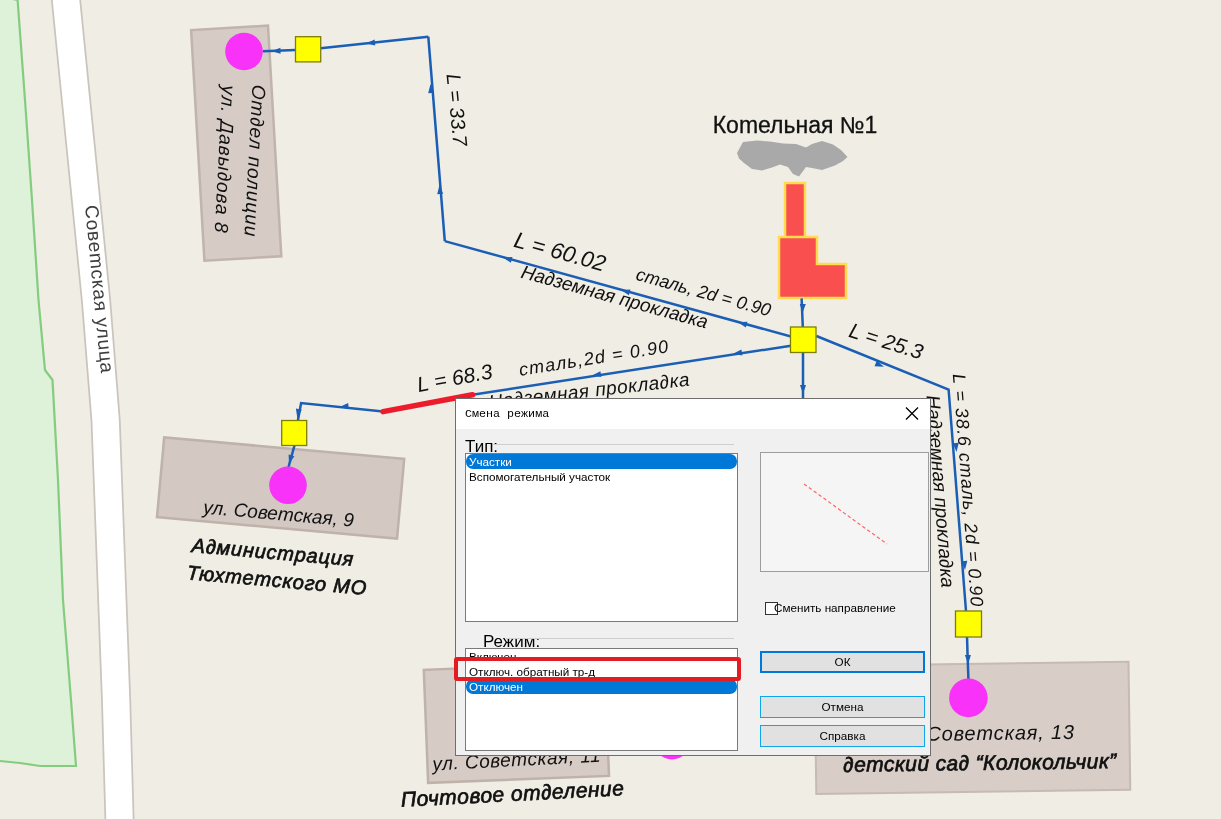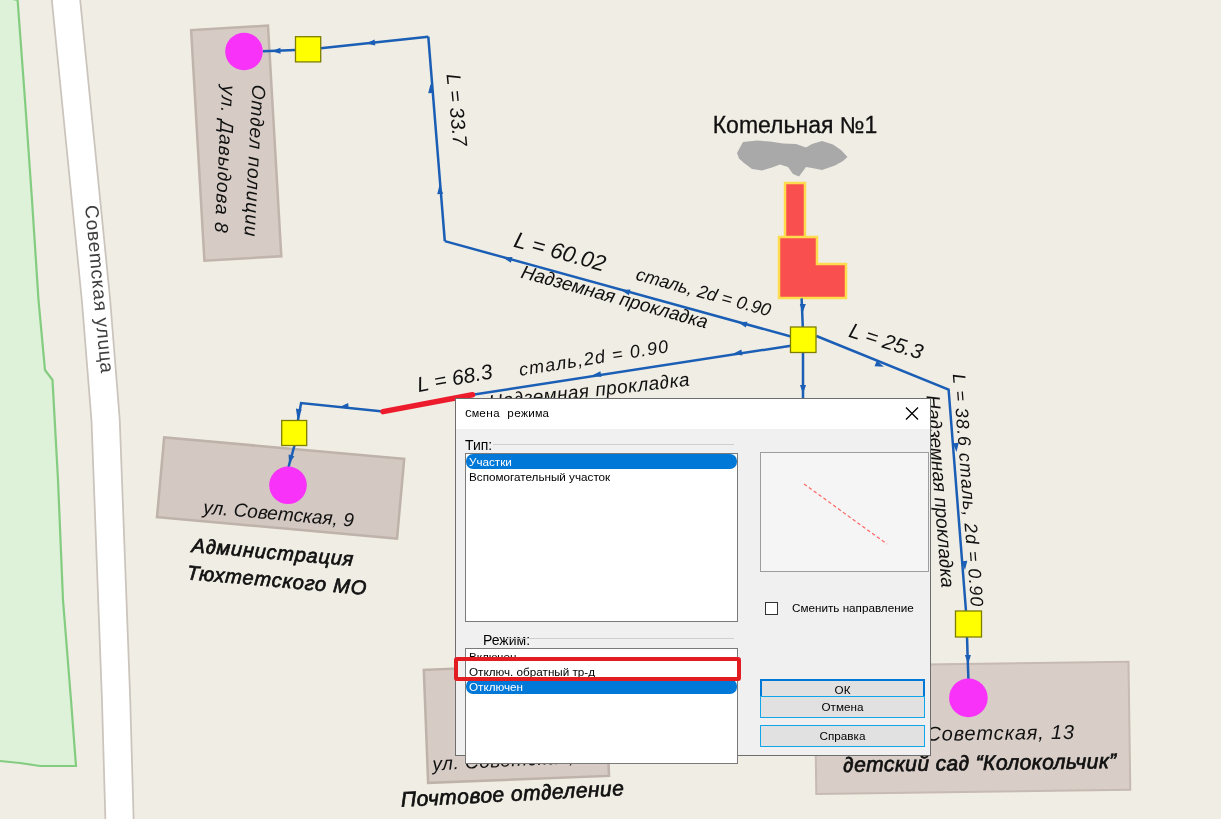--- a/index.html
+++ b/index.html
@@ -4,33 +4,33 @@
 <style>
 html,body{margin:0;padding:0;width:1221px;height:819px;overflow:hidden;
 font-family:"Liberation Sans",sans-serif;}
 #map{position:absolute;left:0;top:0;width:1221px;height:819px;background:#f0ede4;}
 .dlg{position:absolute;left:455px;top:398px;width:476px;height:358px;
 background:#f0f0f0;border:1px solid #6e6e6e;box-sizing:border-box;font-size:11.7px;color:#000;}
 .titlebar{position:absolute;left:0;top:0;width:100%;height:30px;background:#ffffff;}
 .titletxt{position:absolute;left:9px;top:8px;font-size:11.7px;font-family:Liberation Mono, monospace;}
 .closex{position:absolute;right:6px;top:3px;width:24px;height:24px;font-size:15px;
 text-align:center;line-height:24px;color:#000;}
-.grouplabel{position:absolute;font-size:14px;}
+.grouplabel{position:absolute;font-size:17px;text-decoration:underline;}
 .etch{position:absolute;height:1px;background:#d0cfcd;}
 .listbox{position:absolute;background:#fff;border:1px solid #7a7a7a;box-sizing:border-box;}
 .lrow{height:15px;line-height:15px;padding-left:3px;white-space:nowrap;font-size:11.7px;border-radius:7px;}
 .sel{background:#0078d7;color:#fff;}
 .btn{position:absolute;left:304px;width:165px;height:22px;background:#e1e1e1;
 border:1px solid #0ea5e9;box-sizing:border-box;text-align:center;line-height:20px;font-size:11.7px;}
 .btnfocus{border:2px solid #0078d7;line-height:18px;}
 .preview{position:absolute;left:304px;top:53px;width:169px;height:120px;background:#f5f5f5;
 border:1px solid #9d9d9d;box-sizing:border-box;}
 .chkbox{position:absolute;left:309px;top:203px;width:13px;height:13px;background:#fff;
 border:1px solid #333;box-sizing:border-box;}
-.chklabel{position:absolute;left:336px;top:202px;font-size:11.7px;}
+.chklabel{position:absolute;left:318px;top:202px;font-size:11.7px;}
 .redrect{position:absolute;left:-2px;top:257.5px;width:287px;height:24.5px;
 border:4px solid #e31c21;box-sizing:border-box;border-radius:3px;}
 </style>
 </head>
 <body>
 
 <div id="map">
 <svg width="1221" height="819" viewBox="0 0 1221 819" xmlns="http://www.w3.org/2000/svg">
 
   <polygon points="-5,-5 17.6,0 25,100 32,200 38.5,300 45,370 52.5,380 58,480 63,600 71,700 76,766 40,766 20,763 0,761 -5,761" fill="#ddf2d8" stroke="#84cc80" stroke-width="2.2"></polygon>
@@ -197,30 +197,30 @@
     </svg>
   </div>
 
   <div class="chkbox"></div>
 
   <div class="chklabel">Сменить направление</div>
 
   <div class="grouplabel" style="left:9px;top:233px;margin-left:18px;">Режим:</div>
   <div class="etch" style="left:50px;top:238.5px;width:228px;"></div>
 
-  <div class="listbox" style="left:9px;top:249px;width:273px;height:116px;">
+  <div class="listbox" style="left:9px;top:249px;width:273px;height:103px;">
 
     <div class="lrow">Включен</div>
 
     <div class="lrow">Отключ. обратный тр-д</div>
 
     <div class="lrow sel">Отключен</div>
 
   </div>
 
-  <div class="btn btnfocus" style="top:280px;">ОК</div>
+  <div class="btn btnfocus" style="top:252px;">ОК</div>
 
   <div class="btn" style="top:297px;">Отмена</div>
 
   <div class="btn" style="top:326px;">Справка</div>
 
   <div class="redrect"></div>
 </div>
 
 </body></html>

